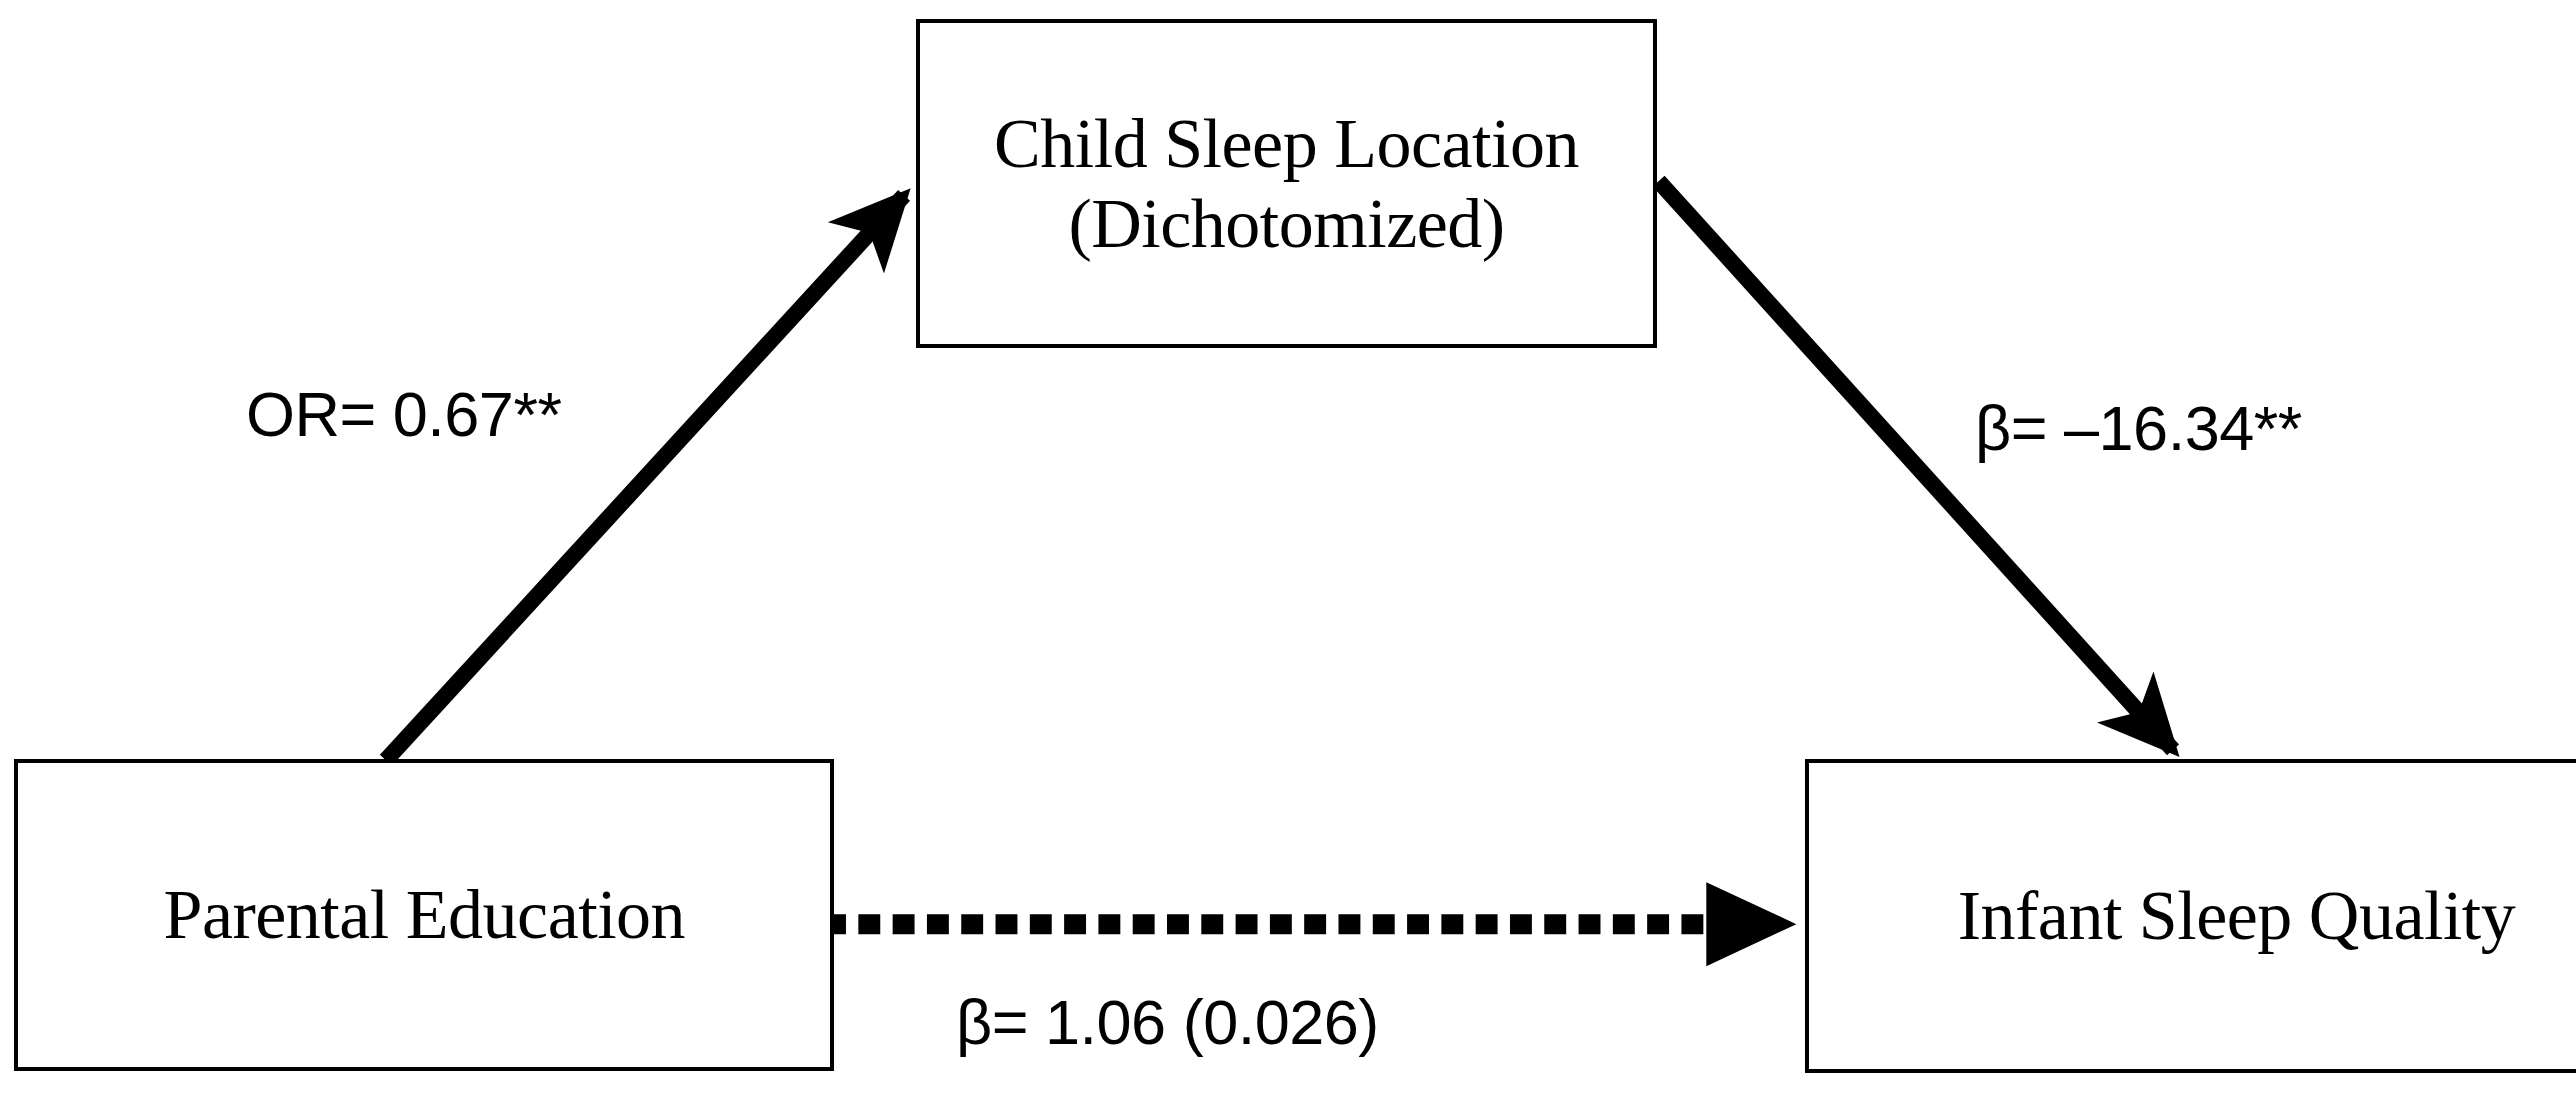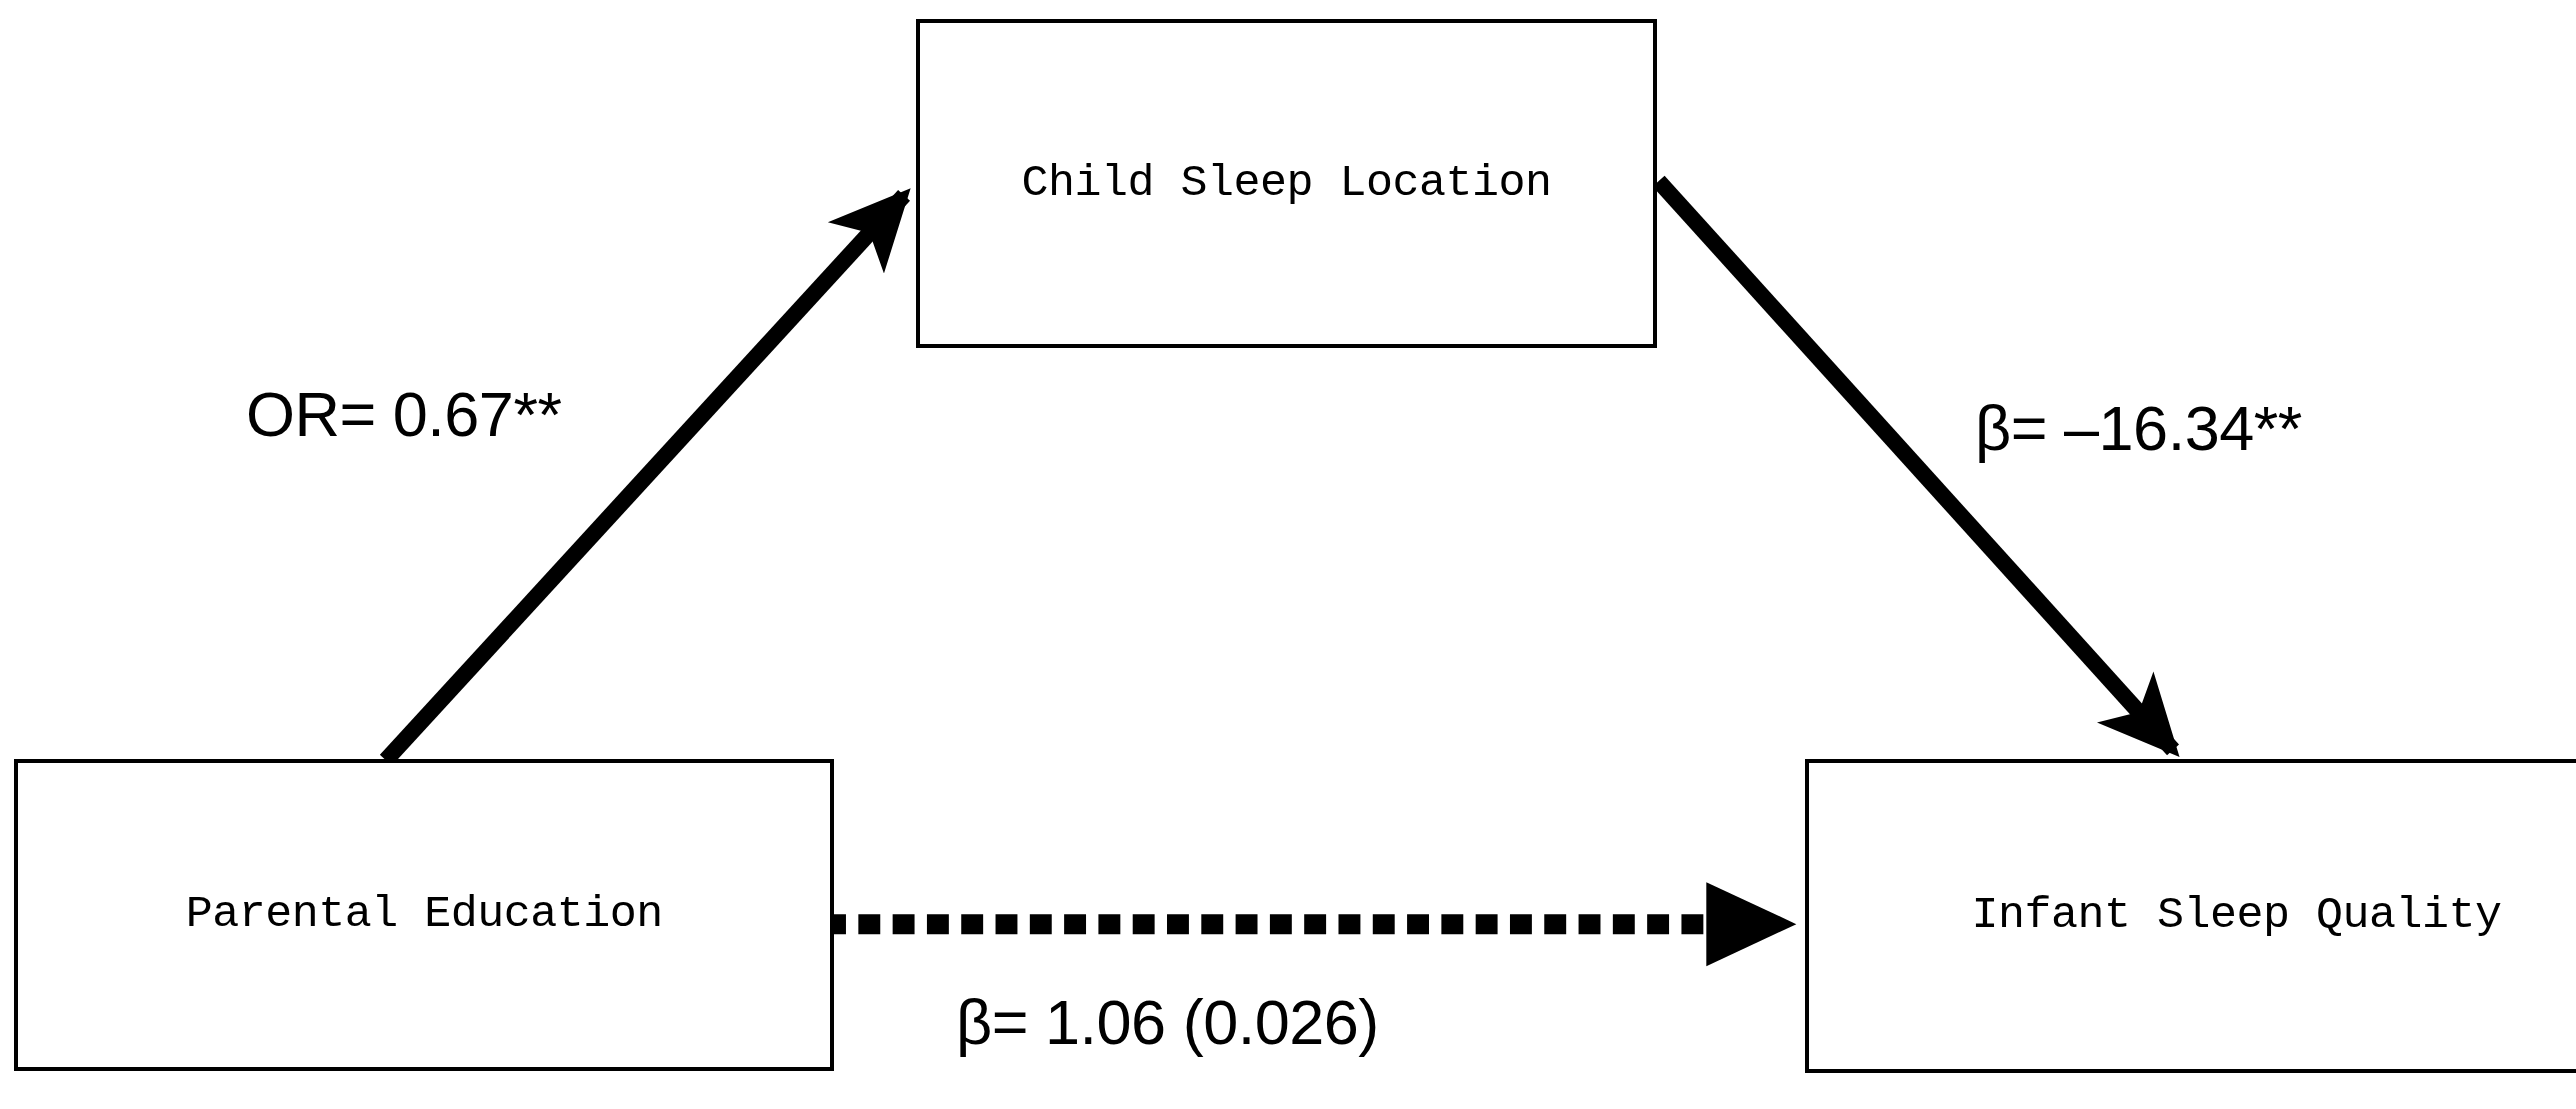--- a/index.html
+++ b/index.html
@@ -28,22 +28,22 @@
     border: 4.8px solid #000000;
     background: #ffffff;
     display: flex;
     flex-direction: column;
     align-items: center;
     justify-content: center;
     text-align: center;
     color: #000000;
   }
   .node-label {
-    font-family: Liberation Mono, monospace;
-    font-size: 45px;
+    font-family: Liberation Serif, serif;
+    font-size: 70px;
     line-height: 1.14;
     letter-spacing: -0.5px;
     white-space: nowrap;
   }
   #node-mediator {
     left: 916px;
     top: 19px;
     width: 741px;
     height: 329px;
   }
@@ -98,20 +98,21 @@
 
     <line x1="405" y1="798" x2="949" y2="205" stroke="#000000" stroke-width="17" marker-end="url(#arrowhead-solid)"></line>
 
     <line x1="1741" y1="190" x2="2281" y2="787" stroke="#000000" stroke-width="17" marker-end="url(#arrowhead-solid)"></line>
 
     <line x1="793" y1="970" x2="1873" y2="970" stroke="#000000" stroke-width="21" stroke-dasharray="23 13" marker-end="url(#arrowhead-dashed)"></line>
   </svg>
 
   <div class="node-box" id="node-mediator">
     <div class="node-label">Child Sleep Location</div>
+    <div class="node-label">(Dichotomized)</div>
   </div>
 
   <div class="node-box" id="node-predictor">
     <div class="node-label">Parental Education</div>
   </div>
 
   <div class="node-box" id="node-outcome">
     <div class="node-label">Infant Sleep Quality</div>
   </div>
 

